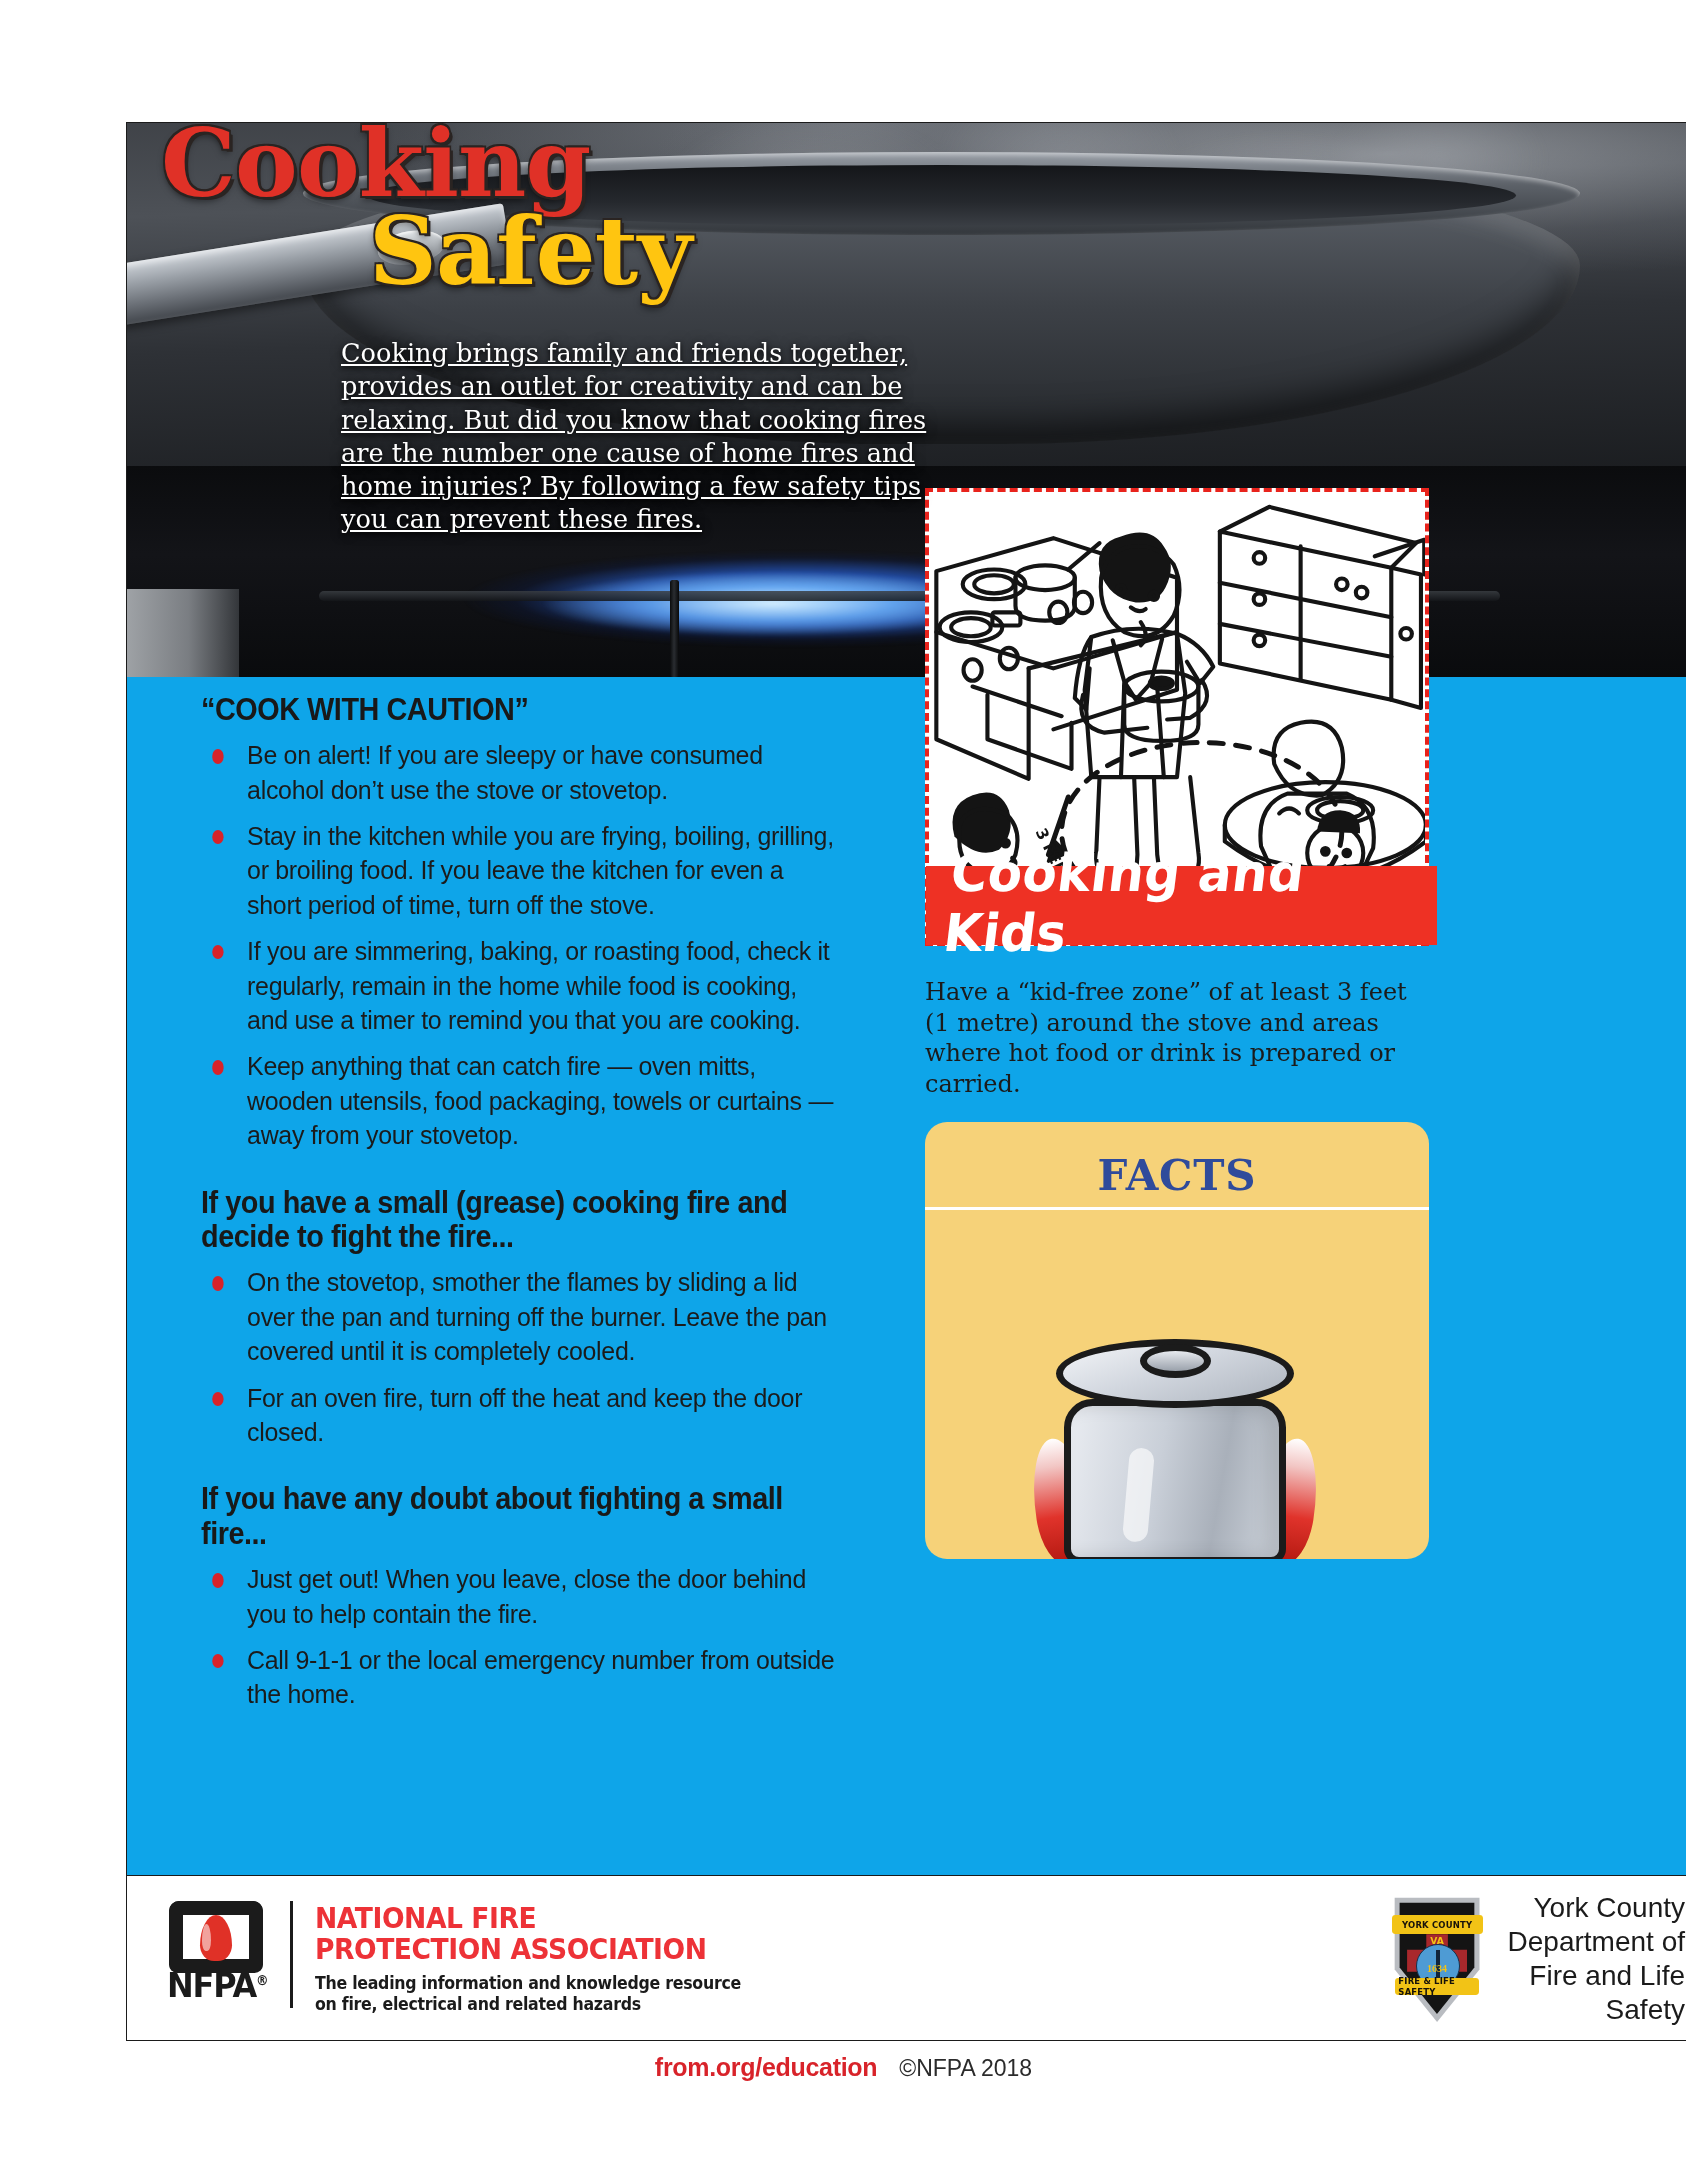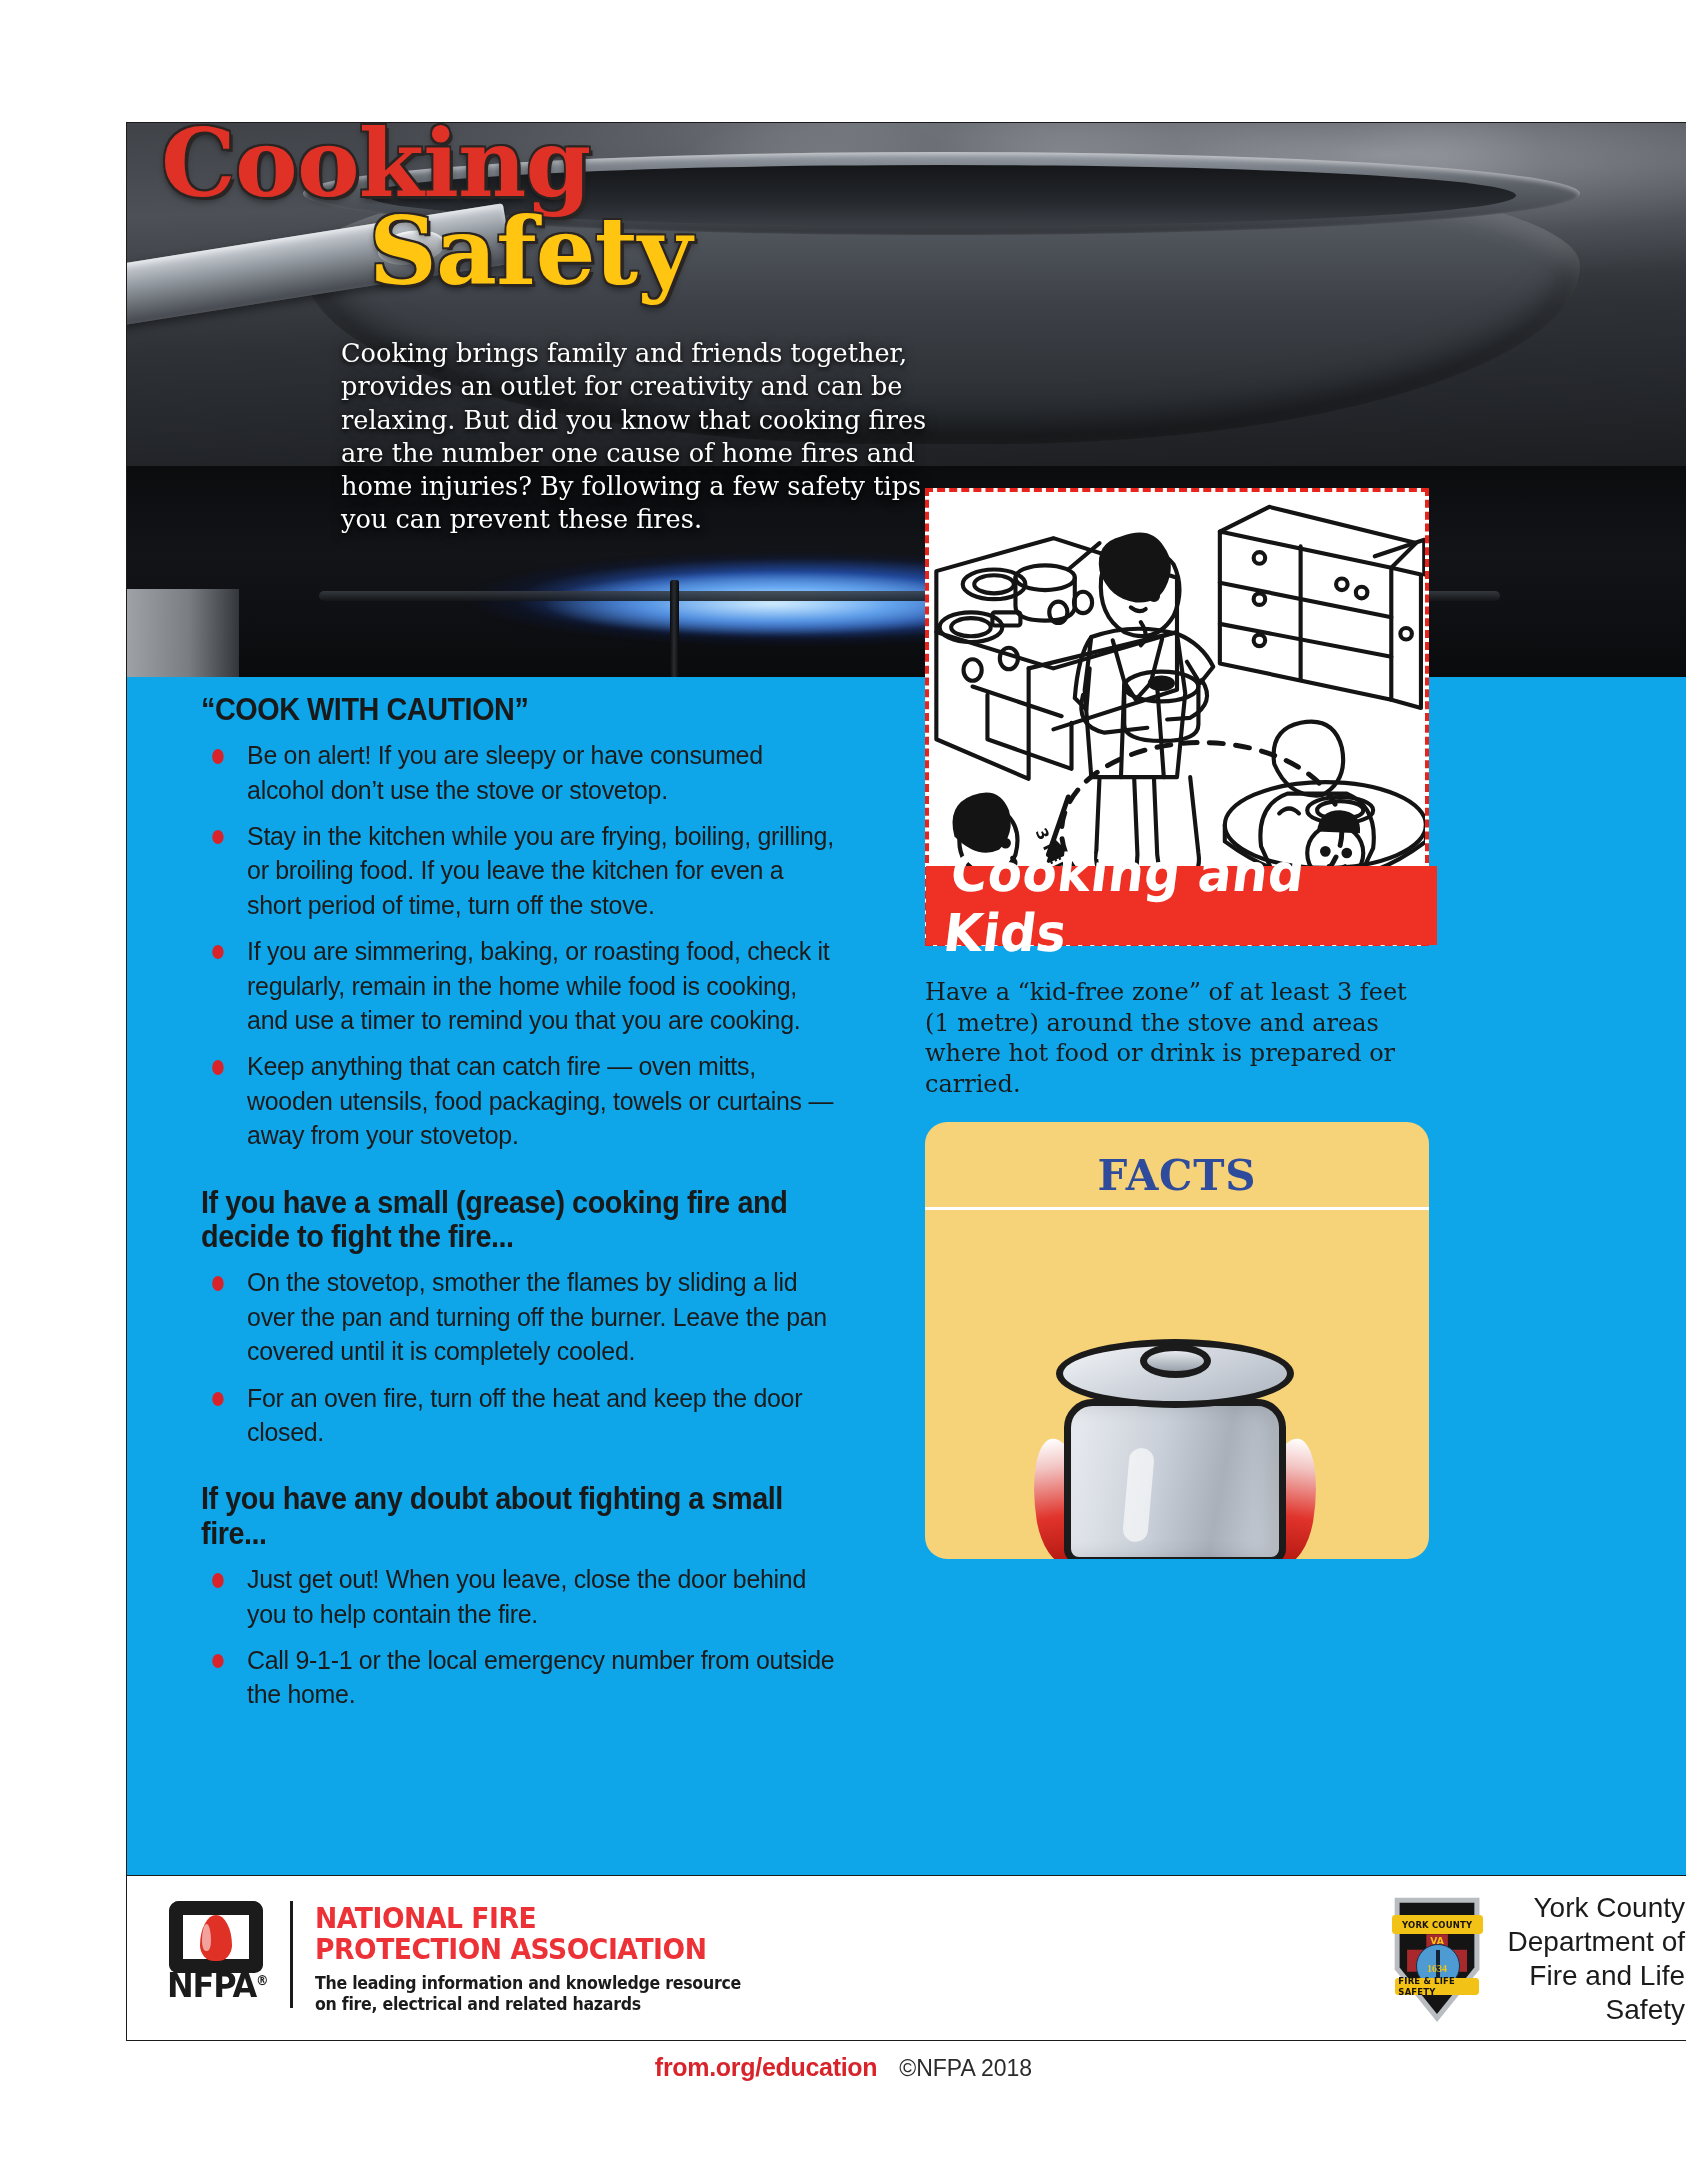--- a/index.html
+++ b/index.html
@@ -119,20 +119,21 @@
     margin-left:208px;letter-spacing:-0.8px;
     text-shadow:
       3.4px 3.4px 0 #2a2422, -1.7px -1.7px 0 #2a2422, 1.7px -1.7px 0 #2a2422,
       -1.7px 1.7px 0 #2a2422, 0 4.2px 7.6px rgba(0,0,0,.55);
   }
   .hero-intro{
     position:absolute;left:214px;top:214px;width:621px;z-index:6;
     font-family:"DejaVu Serif", serif;font-weight:400;
     font-size:25.6px;line-height:1.30;color:#ffffff;
     text-shadow:0 1.7px 4.2px rgba(0,0,0,.85), 0 0 11.8px rgba(0,0,0,.6);
+    text-decoration:underline;
   }
 
   
   .body-area{position:absolute;left:17px;top:554px;width:100%;height:1197px;}
 
   .col-left{
     position:absolute;left:57px;top:15px;width:680px;
   }
   .col-right{
     position:absolute;left:781px;top:-189px;width:537px;

